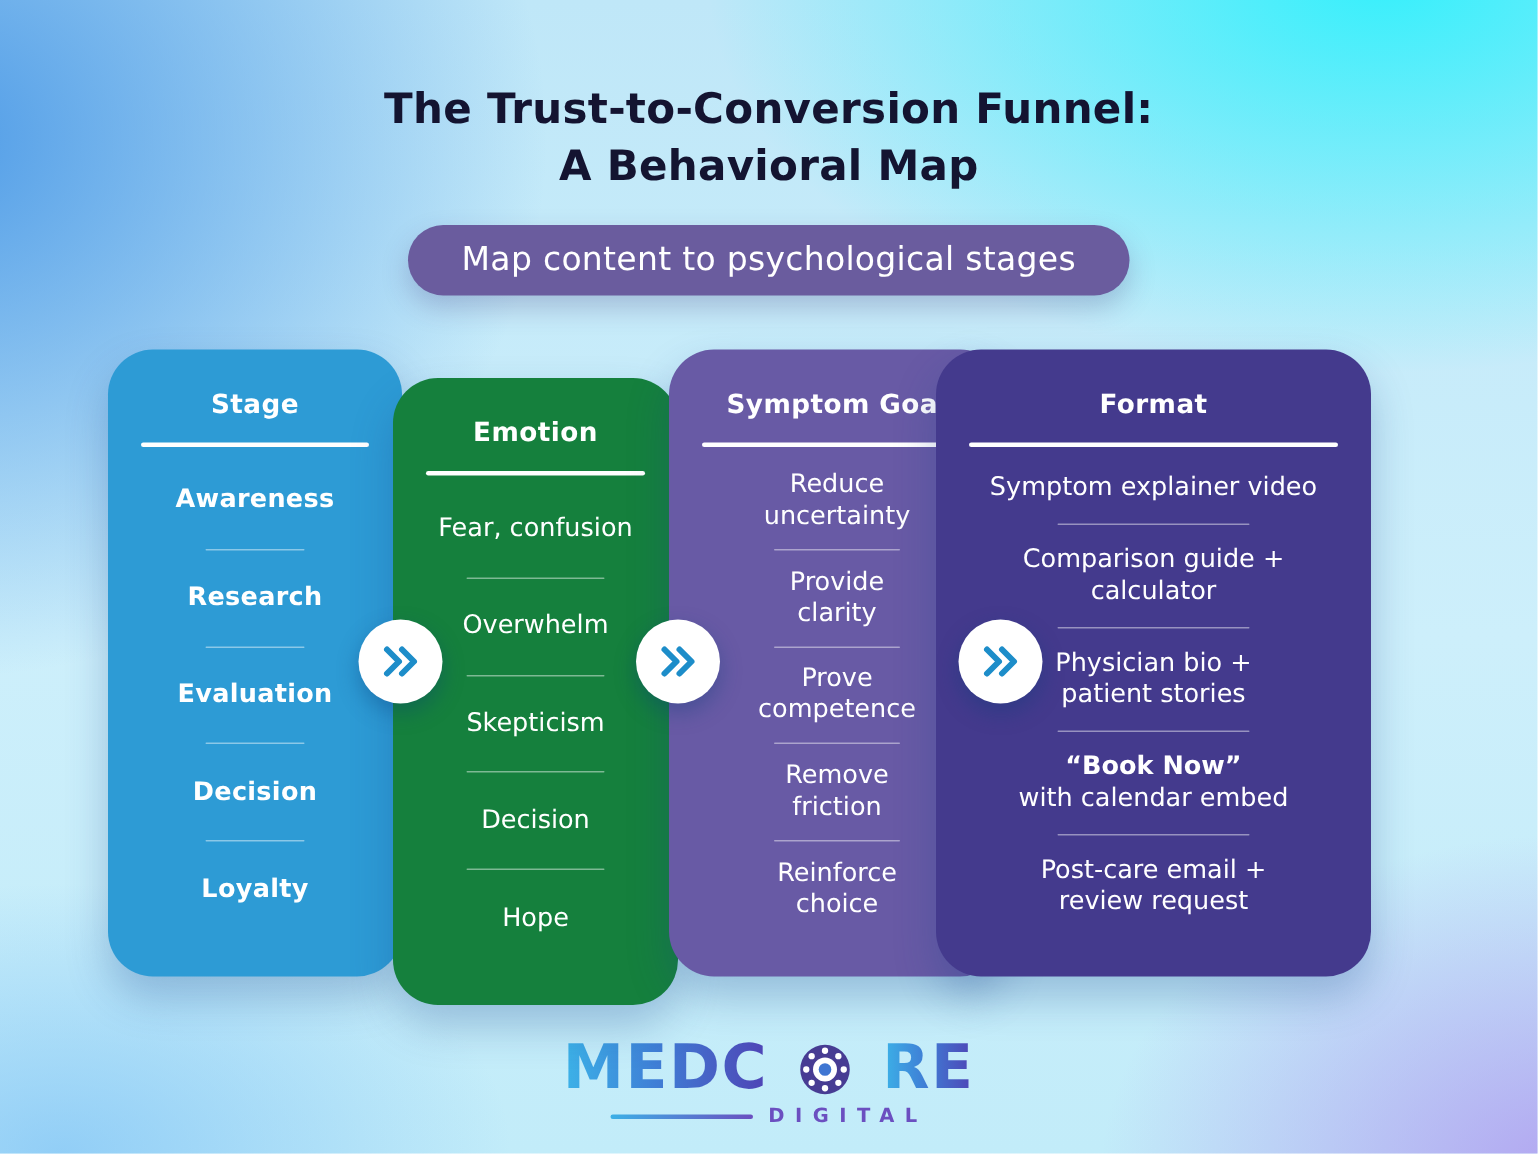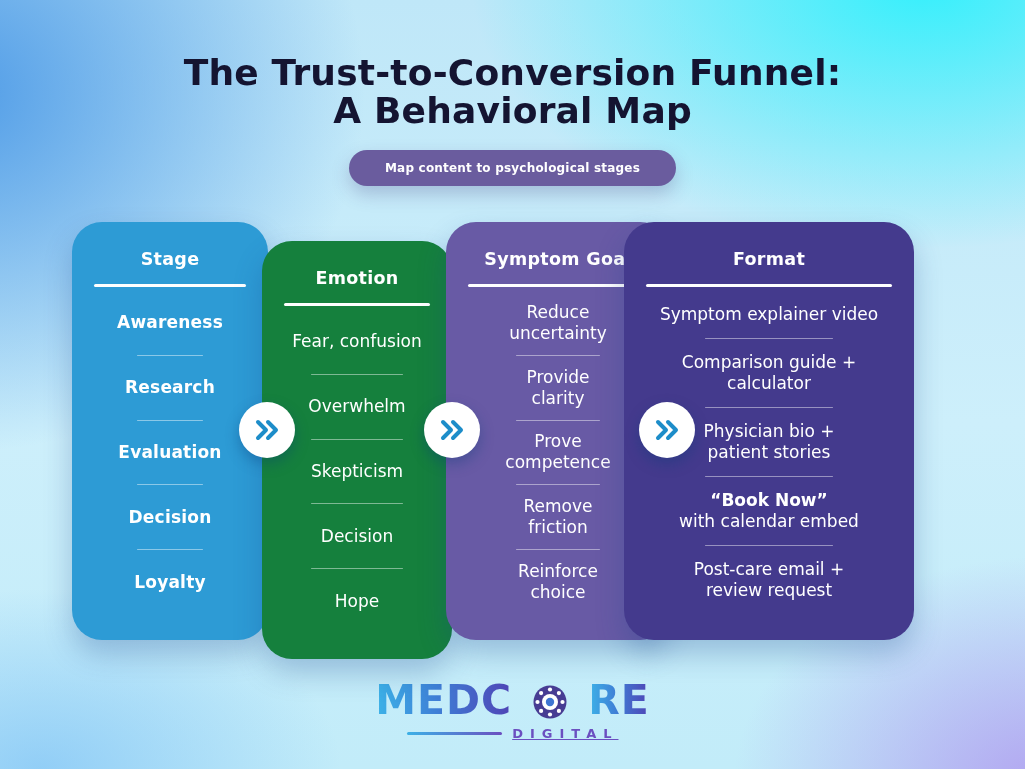--- a/index.html
+++ b/index.html
@@ -8,26 +8,26 @@
     font-family:"DejaVu Sans","Liberation Sans",sans-serif;
     background:
       radial-gradient(820px 480px at 90% -2%, rgba(46,240,252,.95), rgba(46,240,252,0) 55%),
       radial-gradient(520px 380px at 102% 102%, rgba(172,140,238,.75), rgba(172,140,238,0) 60%),
       radial-gradient(700px 620px at -4% 12%, rgba(74,152,230,.95), rgba(74,152,230,0) 58%),
       radial-gradient(500px 300px at 4% 100%, rgba(120,190,245,.65), rgba(120,190,245,0) 60%),
       linear-gradient(180deg,#bfe7f8 0%,#cdeffb 55%,#c2ecf9 100%);
   }
   .title{
     margin:54px auto 0;text-align:center;color:#141431;
-    font-size:36px;line-height:38px;font-weight:800;letter-spacing:.2px;
+    font-size:28px;line-height:38px;font-weight:800;letter-spacing:.2px;
   }
   .subtitle-wrap{display:flex;justify-content:center;margin-top:20px;}
   .subtitle-pill{
     background:#6a5c9e;color:#fff;border-radius:26px;
-    padding:11px 36px;font-size:12px;font-weight:700;letter-spacing:.2px;
+    padding:11px 36px;font-size:22px;font-weight:400;letter-spacing:.2px;
     box-shadow:0 8px 18px rgba(60,50,120,.25);
   }
   .funnel{position:relative;width:823px;height:418px;margin-top:36px;}
   .col{
     position:absolute;top:0;height:418px;border-radius:30px;
     display:flex;flex-direction:column;color:#fff;
     box-shadow:0 14px 28px rgba(25,70,140,.28);
   }
   .col-stage  {left:72px; width:196px;z-index:1;}
   .col-emotion{left:262px;width:190px;z-index:2;}
@@ -63,21 +63,21 @@
   .logo{margin-top:36px;display:flex;flex-direction:column;align-items:center;}
   .brand-line{display:flex;align-items:center;font-size:41px;font-weight:800;letter-spacing:1px;gap:19px;}
   .brand-text{
     background:linear-gradient(90deg,#3cb3e8 0%,#3f7fd6 45%,#4f43b5 100%);
     -webkit-background-clip:text;background-clip:text;color:transparent;
   }
   .gear{width:36px;height:36px;margin:0 1px;transform:translateY(2px);}
   .digital-line{display:flex;align-items:center;width:212px;margin-top:2px;}
   .digital-rule{flex:1;height:3px;border-radius:2px;margin-right:10px;
     background:linear-gradient(90deg,#3cb0e6,#6b4fc0);}
-  .digital-text{font-size:13px;font-weight:600;letter-spacing:7px;color:#6b4fc0;text-decoration:underline;}
+  .digital-text{font-size:13px;font-weight:600;letter-spacing:7px;color:#6b4fc0;}
   strong{font-weight:800;}
 </style>
 </head>
 <body>
 
 <div class="title">
   <div>The Trust-to-Conversion Funnel:</div>
   <div>A Behavioral Map</div>
 </div>
 

